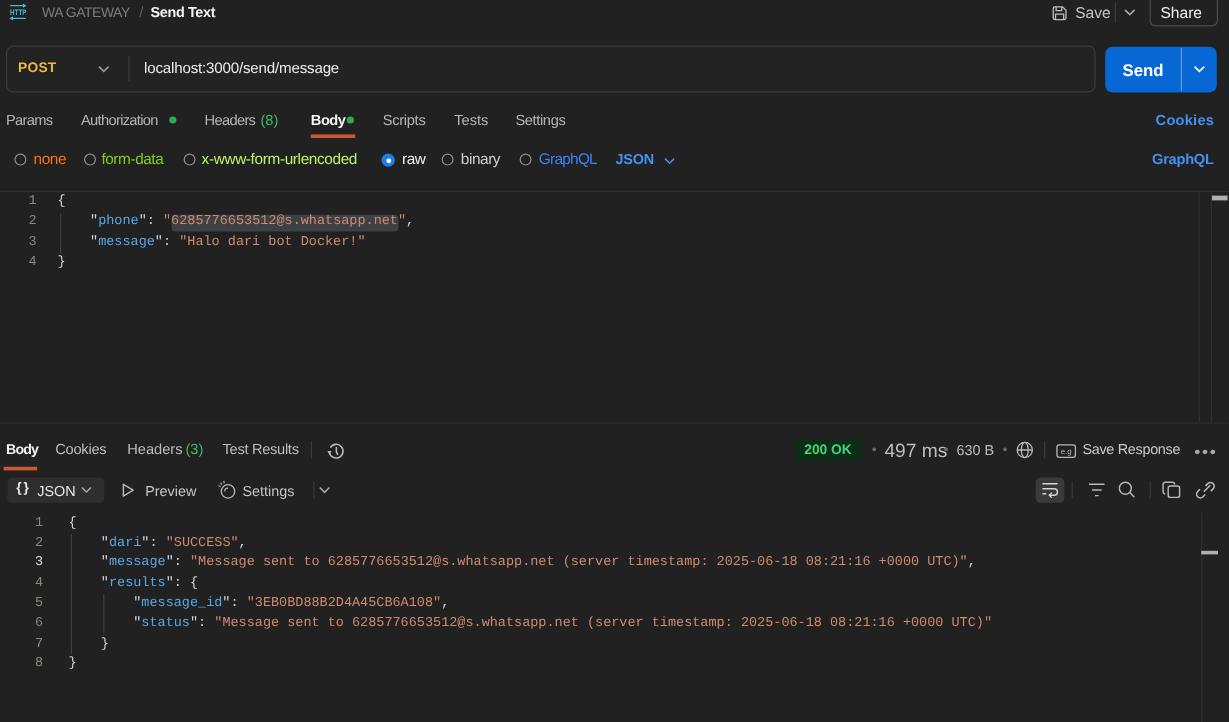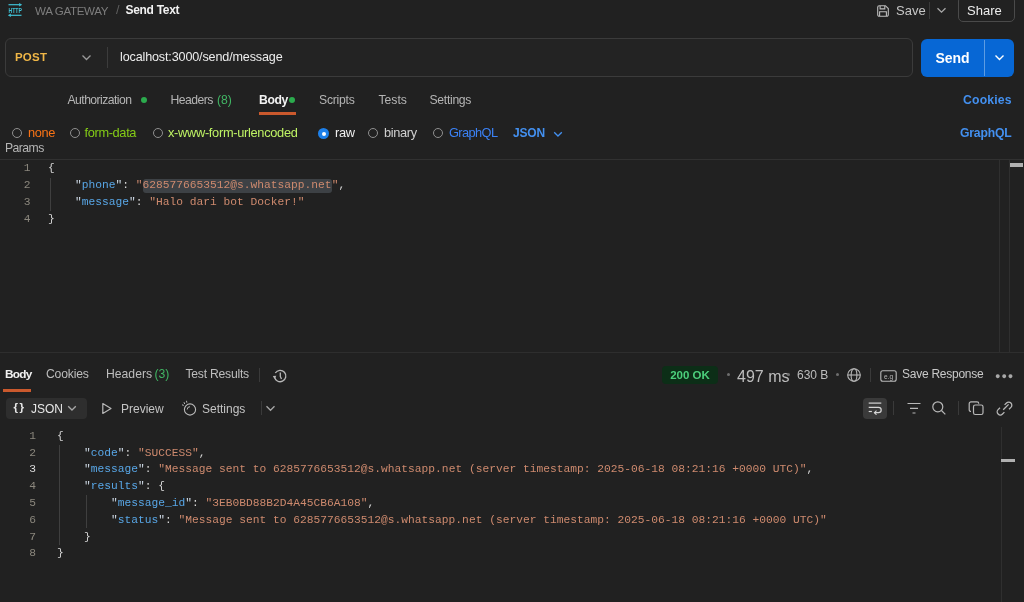--- a/index.html
+++ b/index.html
@@ -60,21 +60,21 @@
 
 <div class="a" style="left:921px;top:39px;width:93px;height:38px;border-radius:6px;background:#0767d5;"></div>
 <div class="a" style="left:921px;top:39px;width:63px;height:38px;text-align:center;line-height:38px;font-size:14px;font-weight:bold;color:#fff;">Send</div>
 <div class="a" style="left:984px;top:40px;width:1px;height:36px;background:rgba(255,255,255,0.35);"></div>
 <div class="a" style="left:994px;top:54px;">
 <svg width="11" height="8" viewBox="0 0 11 8" fill="none" stroke="#ffffff" stroke-width="1.4">
       <path d="M1.5 1.5 L5.5 5.5 L9.5 1.5"></path>
     </svg>
 </div>
 
-<div class="a" style="left:5px;top:92.6px;font-size:12.2px;letter-spacing:-0.55px;color:#b5b5b5;margin-top:48px;">Params</div>
+<div class="a" style="left:5px;top:92.6px;font-size:12.2px;letter-spacing:-0.55px;color:#b5b5b5;">Params</div>
 <div class="a" style="left:67.5px;top:92.6px;font-size:12.2px;letter-spacing:-0.55px;color:#b5b5b5;">Authorization</div>
 <div class="a" style="left:141px;top:96.5px;width:6px;height:6px;border-radius:3px;background:#2bab4d;"></div>
 <div class="a" style="left:170.5px;top:92.6px;font-size:12.2px;letter-spacing:-0.55px;color:#b5b5b5;">Headers</div>
 <div class="a" style="left:217px;top:92.6px;font-size:12.2px;color:#41b564;">(8)</div>
 <div class="a" style="left:259px;top:92.6px;font-size:12.2px;letter-spacing:-0.4px;font-weight:bold;color:#f2f2f2;">Body</div>
 <div class="a" style="left:289px;top:96.5px;width:6px;height:6px;border-radius:3px;background:#2bab4d;"></div>
 <div class="a" style="left:319px;top:92.6px;font-size:12.2px;letter-spacing:-0.25px;color:#b5b5b5;">Scripts</div>
 <div class="a" style="left:378.5px;top:92.6px;font-size:12.2px;color:#b5b5b5;">Tests</div>
 <div class="a" style="left:429.5px;top:92.6px;font-size:12.2px;letter-spacing:-0.3px;color:#b5b5b5;">Settings</div>
 <div class="a" style="left:259px;top:111.5px;width:37px;height:3px;background:#ca592d;"></div>
@@ -216,21 +216,21 @@
 <div class="a" style="left:996px;top:400px;">
 <svg width="17" height="17" viewBox="0 0 17 17" fill="none" stroke="#b8b8b8" stroke-width="1.3">
   <path d="M7.2 9.8 l5.4 -5.4"></path>
   <path d="M8.6 4.9 l1.9 -1.9 a3.1 3.1 0 0 1 4.4 4.4 l-1.9 1.9"></path>
   <path d="M8.4 12.1 l-1.9 1.9 a3.1 3.1 0 0 1 -4.4 -4.4 l1.9 -1.9"></path>
 </svg>
 </div>
 
 <div class="a" style="left:0;top:427.8px;width:1001px;">
     <div class="crow"><span class="ln" style="display:inline-block;width:36px;text-align:right;">1</span><span style="display:inline-block;margin-left:21px;"><span class="p">{</span></span></div>
-    <div class="crow"><span class="ln" style="display:inline-block;width:36px;text-align:right;">2</span><span style="display:inline-block;margin-left:21px;"><span class="p">    </span><span class="q">"</span><span class="k">code</span><span class="q">"</span><span class="p">: </span><span class="v">"SUCCESS"</span><span class="p">,</span></span></div>
+    <div class="crow"><span class="ln" style="display:inline-block;width:36px;text-align:right;">2</span><span style="display:inline-block;margin-left:21px;"><span class="p">    </span><span class="q">"</span><span class="k">dari</span><span class="q">"</span><span class="p">: </span><span class="v">"SUCCESS"</span><span class="p">,</span></span></div>
     <div class="crow"><span class="ln" style="display:inline-block;width:36px;text-align:right;color:#dcdcdc;">3</span><span style="display:inline-block;margin-left:21px;"><span class="p">    </span><span class="q">"</span><span class="k">message</span><span class="q">"</span><span class="p">: </span><span class="v">"Message sent to 6285776653512@s.whatsapp.net (server timestamp: 2025-06-18 08:21:16 +0000 UTC)"</span><span class="p">,</span></span></div>
     <div class="crow"><span class="ln" style="display:inline-block;width:36px;text-align:right;">4</span><span style="display:inline-block;margin-left:21px;"><span class="p">    </span><span class="q">"</span><span class="k">results</span><span class="q">"</span><span class="p">: {</span></span></div>
     <div class="crow"><span class="ln" style="display:inline-block;width:36px;text-align:right;">5</span><span style="display:inline-block;margin-left:21px;"><span class="p">        </span><span class="q">"</span><span class="k">message_id</span><span class="q">"</span><span class="p">: </span><span class="v">"3EB0BD88B2D4A45CB6A108"</span><span class="p">,</span></span></div>
     <div class="crow"><span class="ln" style="display:inline-block;width:36px;text-align:right;">6</span><span style="display:inline-block;margin-left:21px;"><span class="p">        </span><span class="q">"</span><span class="k">status</span><span class="q">"</span><span class="p">: </span><span class="v">"Message sent to 6285776653512@s.whatsapp.net (server timestamp: 2025-06-18 08:21:16 +0000 UTC)"</span></span></div>
     <div class="crow"><span class="ln" style="display:inline-block;width:36px;text-align:right;">7</span><span style="display:inline-block;margin-left:21px;"><span class="p">    }</span></span></div>
     <div class="crow"><span class="ln" style="display:inline-block;width:36px;text-align:right;">8</span><span style="display:inline-block;margin-left:21px;"><span class="p">}</span></span></div>
   </div>
 <div class="a" style="left:59px;top:445px;width:1px;height:100px;background:#3f3f3f;"></div>
 <div class="a" style="left:86px;top:495px;width:1px;height:33px;background:#3f3f3f;"></div>
 

